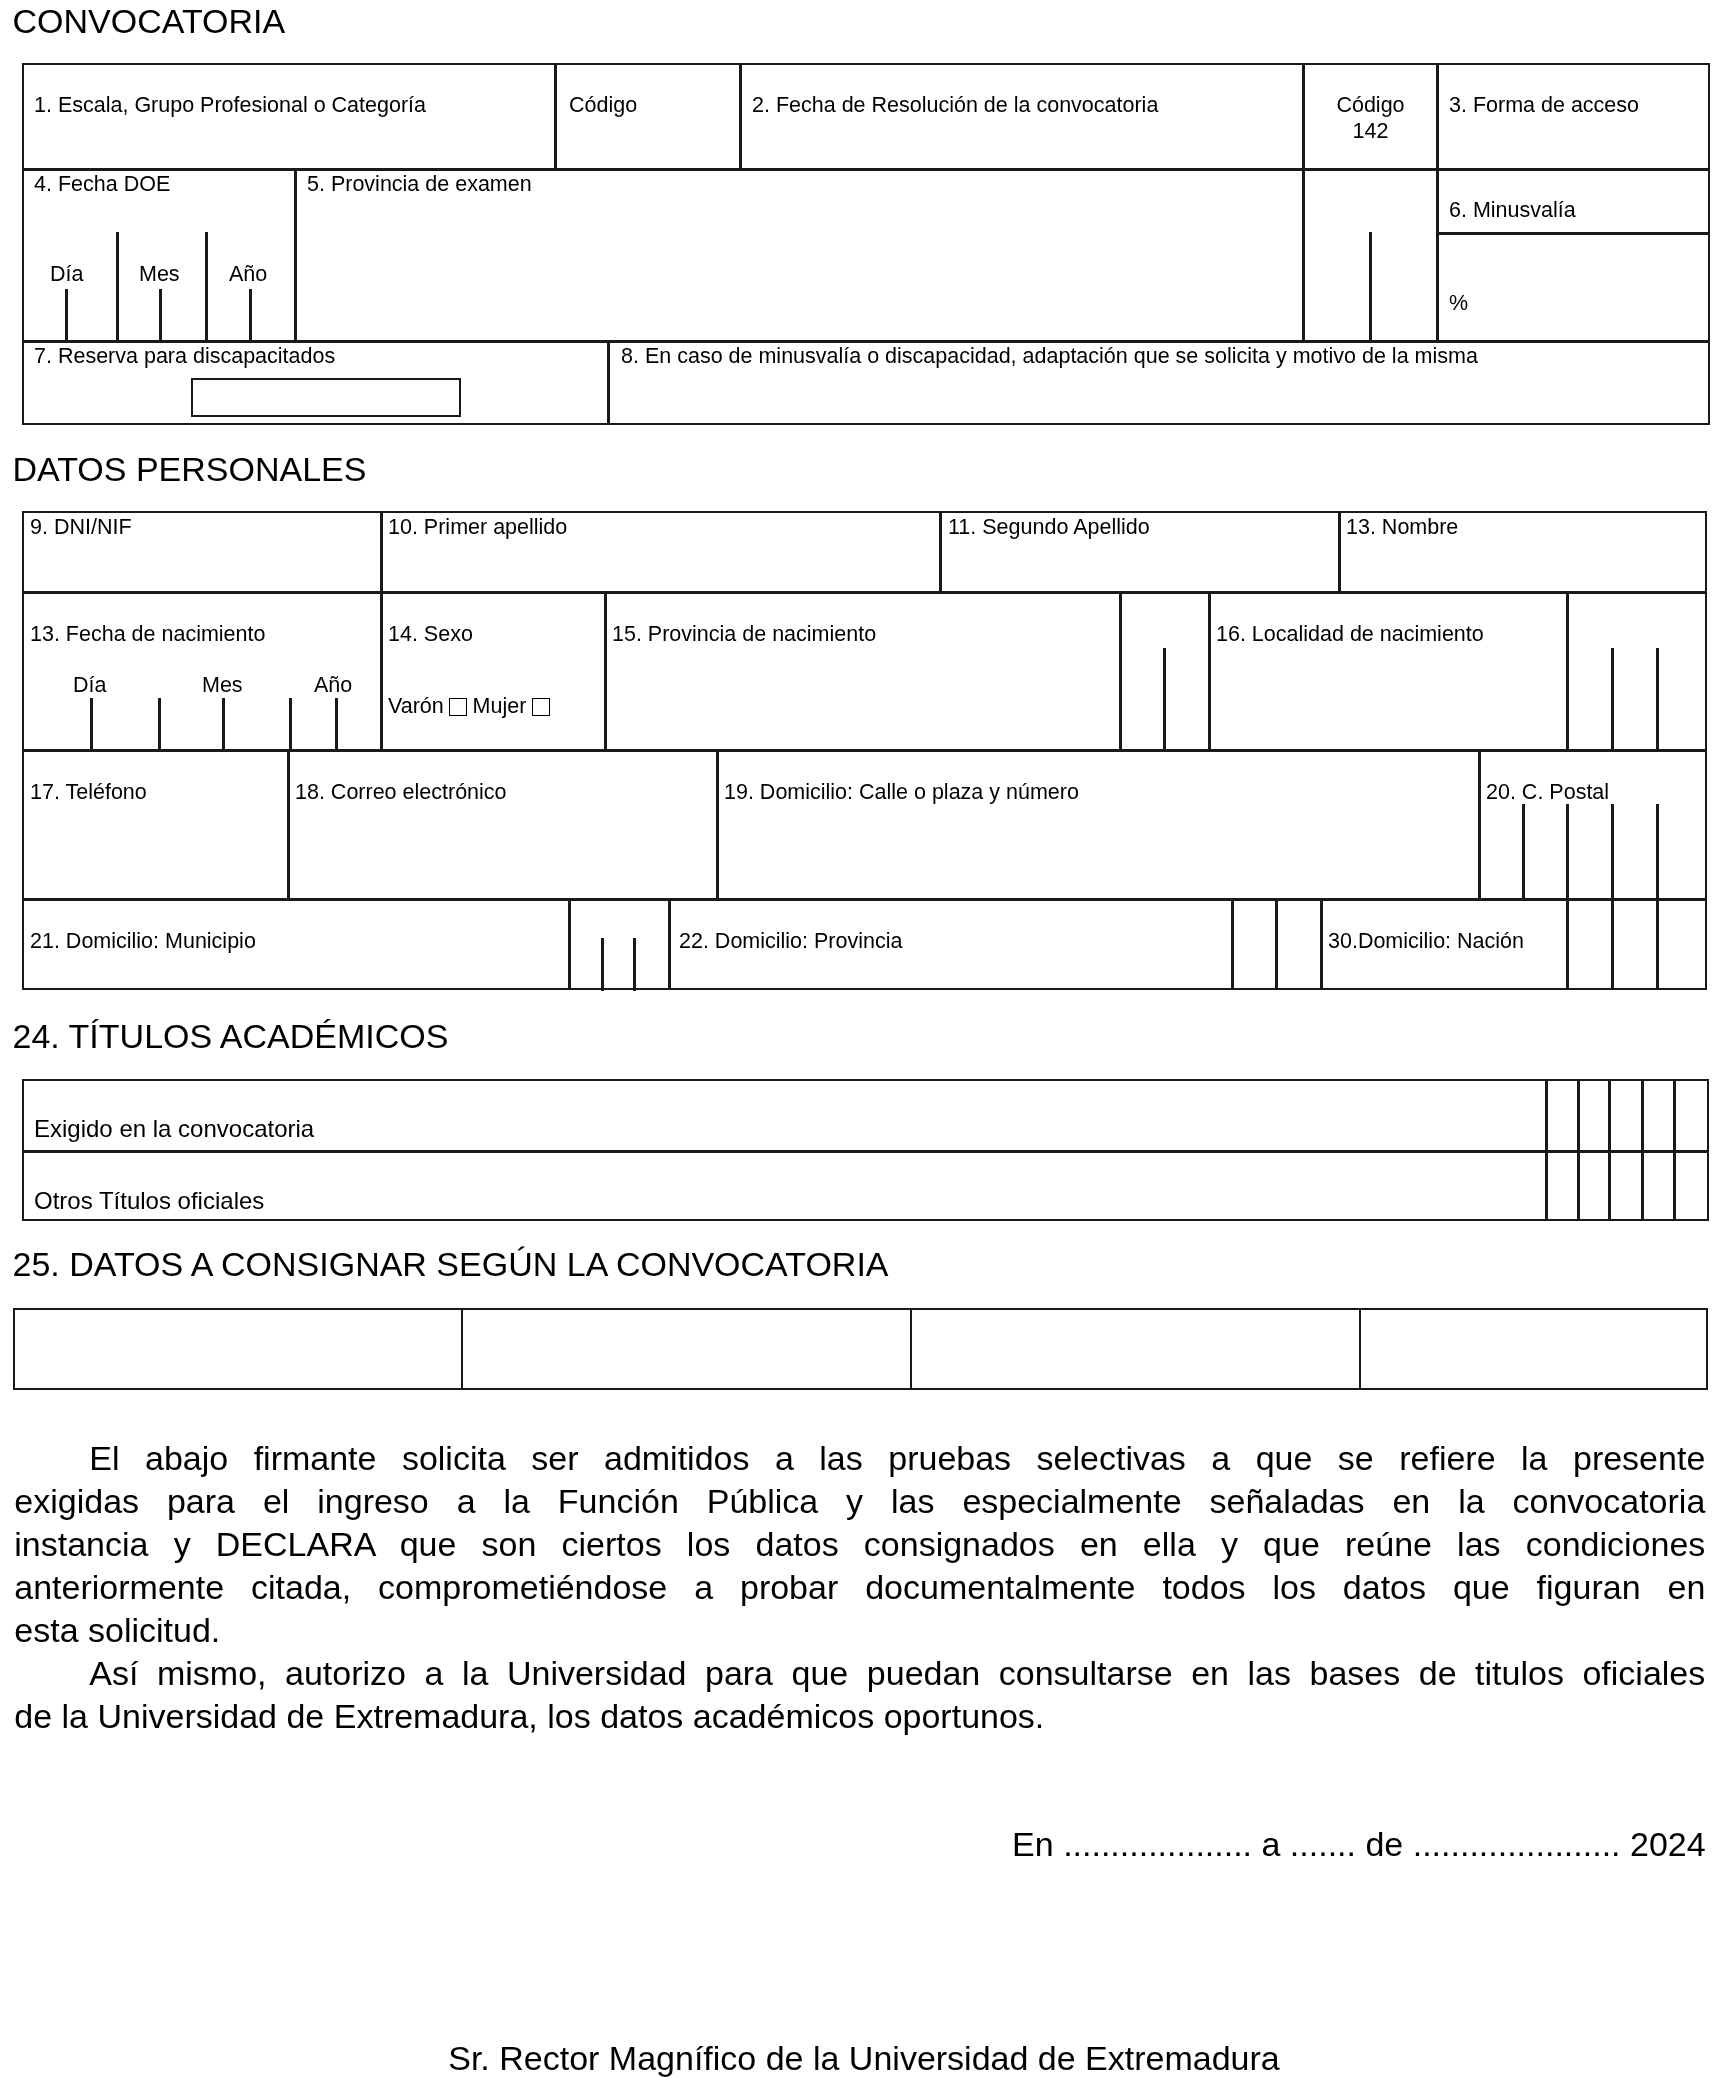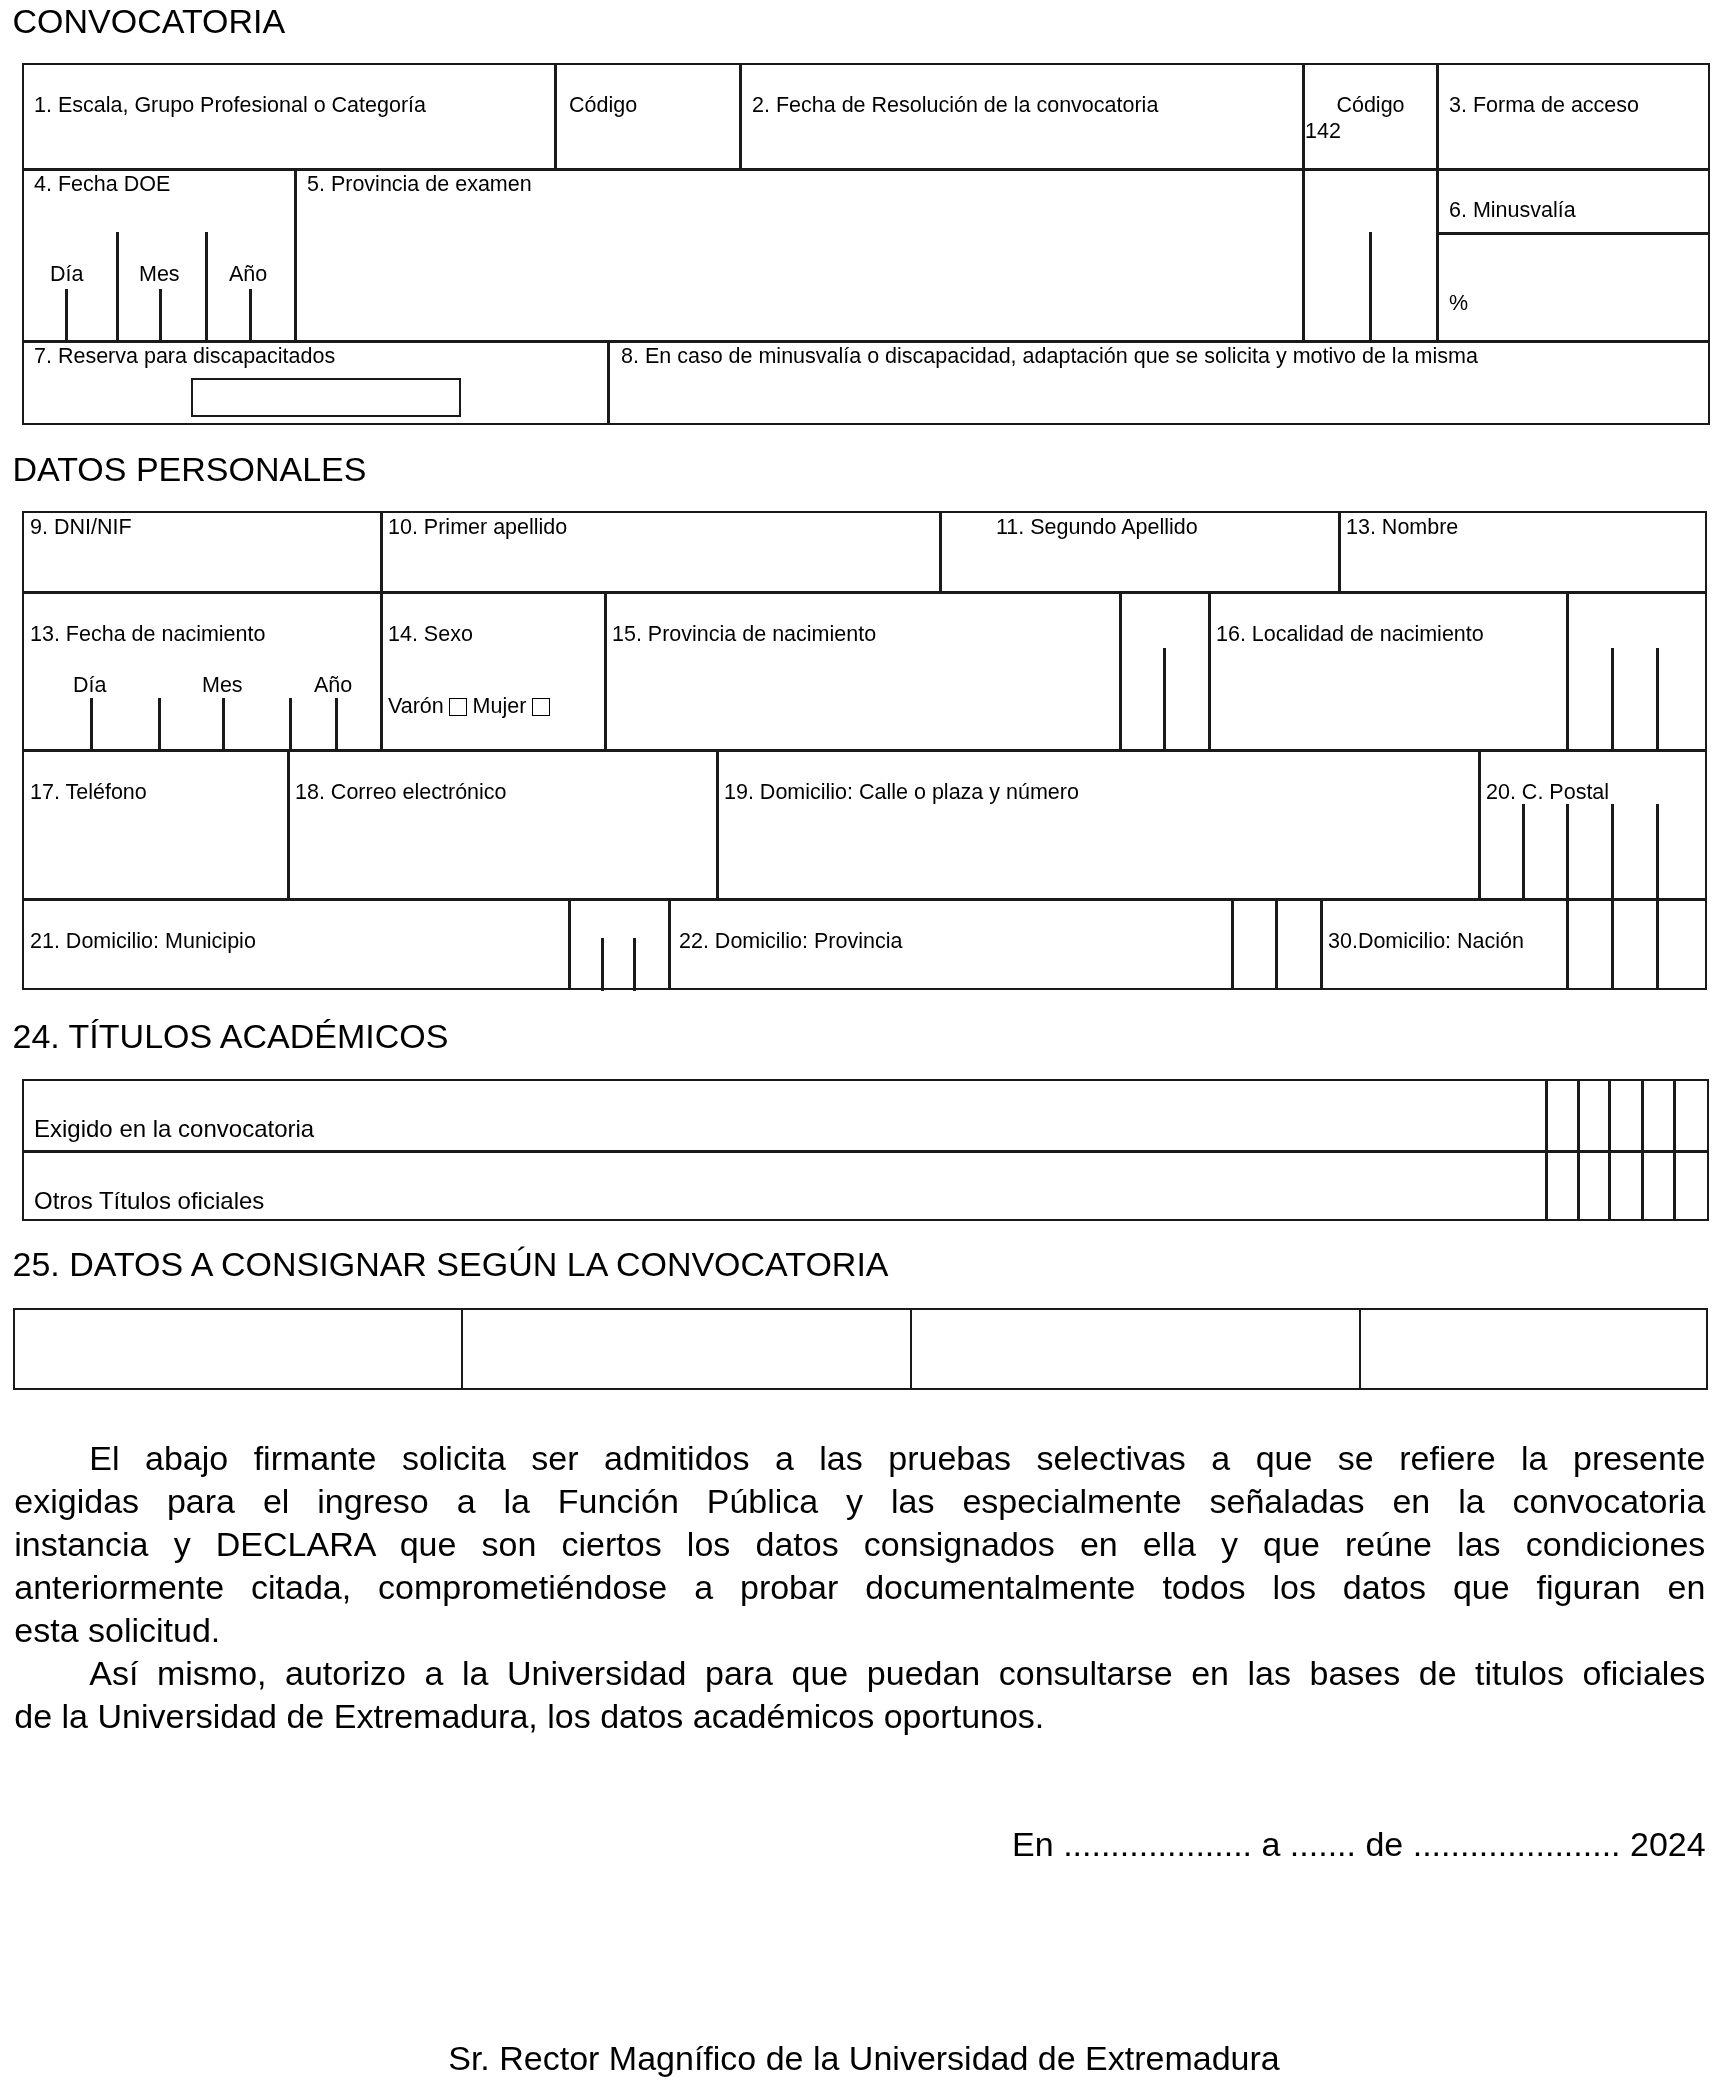--- a/index.html
+++ b/index.html
@@ -53,21 +53,21 @@
 
   <div class="vl" style="left:607px;top:340px;height:84px;"></div>
 
   <div class="cell lbl" style="left:34px;top:93px;">1. Escala, Grupo Profesional o Categoría</div>
   <div class="cell" style="left:24px;top:65px;width:530px;height:103px;"></div>
   <div class="cell lbl" style="left:569px;top:93px;">Código</div>
   <div class="cell" style="left:557px;top:65px;width:182px;height:103px;"></div>
   <div class="cell lbl" style="left:752px;top:93px;">2. Fecha de Resolución de la convocatoria</div>
   <div class="cell" style="left:742px;top:65px;width:561px;height:103px;"></div>
   <div class="cell lbl" style="left:1305px;top:93px;width:131px;text-align:center;">Código</div>
-  <div class="cell lbl" style="left:1305px;top:119px;width:131px;text-align:left;">142</div>
+  <div class="cell lbl" style="left:1305px;top:119px;width:131px;text-align:center;">142</div>
   <div class="cell lbl" style="left:1449px;top:93px;">3. Forma de acceso</div>
   <div class="cell" style="left:1438px;top:65px;width:269px;height:103px;"></div>
 
   <div class="cell lbl" style="left:34px;top:172px;">4. Fecha DOE</div>
   <div class="cell lbl" style="left:50px;top:262px;">Día</div>
   <div class="cell lbl" style="left:139px;top:262px;">Mes</div>
   <div class="cell lbl" style="left:229px;top:262px;">Año</div>
   <div class="cell" style="left:24px;top:287px;width:270px;height:54px;"></div>
   <div class="cell lbl" style="left:307px;top:172px;">5. Provincia de examen</div>
   <div class="cell" style="left:296px;top:197px;width:1006px;height:143px;"></div>
@@ -125,21 +125,21 @@
   <div class="vl" style="left:1275px;top:898px;height:92px;"></div>
   <div class="vl" style="left:1320px;top:898px;height:92px;"></div>
   <div class="vl" style="left:1566px;top:898px;height:92px;"></div>
   <div class="vl" style="left:1611px;top:898px;height:92px;"></div>
   <div class="vl" style="left:1656px;top:898px;height:92px;"></div>
 
   <div class="cell lbl" style="left:30px;top:515px;">9. DNI/NIF</div>
   <div class="cell" style="left:25px;top:541px;width:355px;height:50px;"></div>
   <div class="cell lbl" style="left:388px;top:515px;">10. Primer apellido</div>
   <div class="cell" style="left:382px;top:541px;width:557px;height:50px;"></div>
-  <div class="cell lbl" style="left:948px;top:515px;margin-left:48px;">11. Segundo Apellido</div>
+  <div class="cell lbl" style="left:948px;top:515px;">11. Segundo Apellido</div>
   <div class="cell" style="left:942px;top:541px;width:396px;height:50px;"></div>
   <div class="cell lbl" style="left:1346px;top:515px;">13. Nombre</div>
   <div class="cell" style="left:1341px;top:541px;width:364px;height:50px;"></div>
 
   <div class="cell lbl" style="left:30px;top:622px;">13. Fecha de nacimiento</div>
   <div class="cell lbl" style="left:73px;top:673px;">Día</div>
   <div class="cell lbl" style="left:202px;top:673px;">Mes</div>
   <div class="cell lbl" style="left:314px;top:673px;">Año</div>
   <div class="cell" style="left:25px;top:698px;width:355px;height:51px;"></div>
   <div class="cell lbl" style="left:388px;top:622px;">14. Sexo</div>

